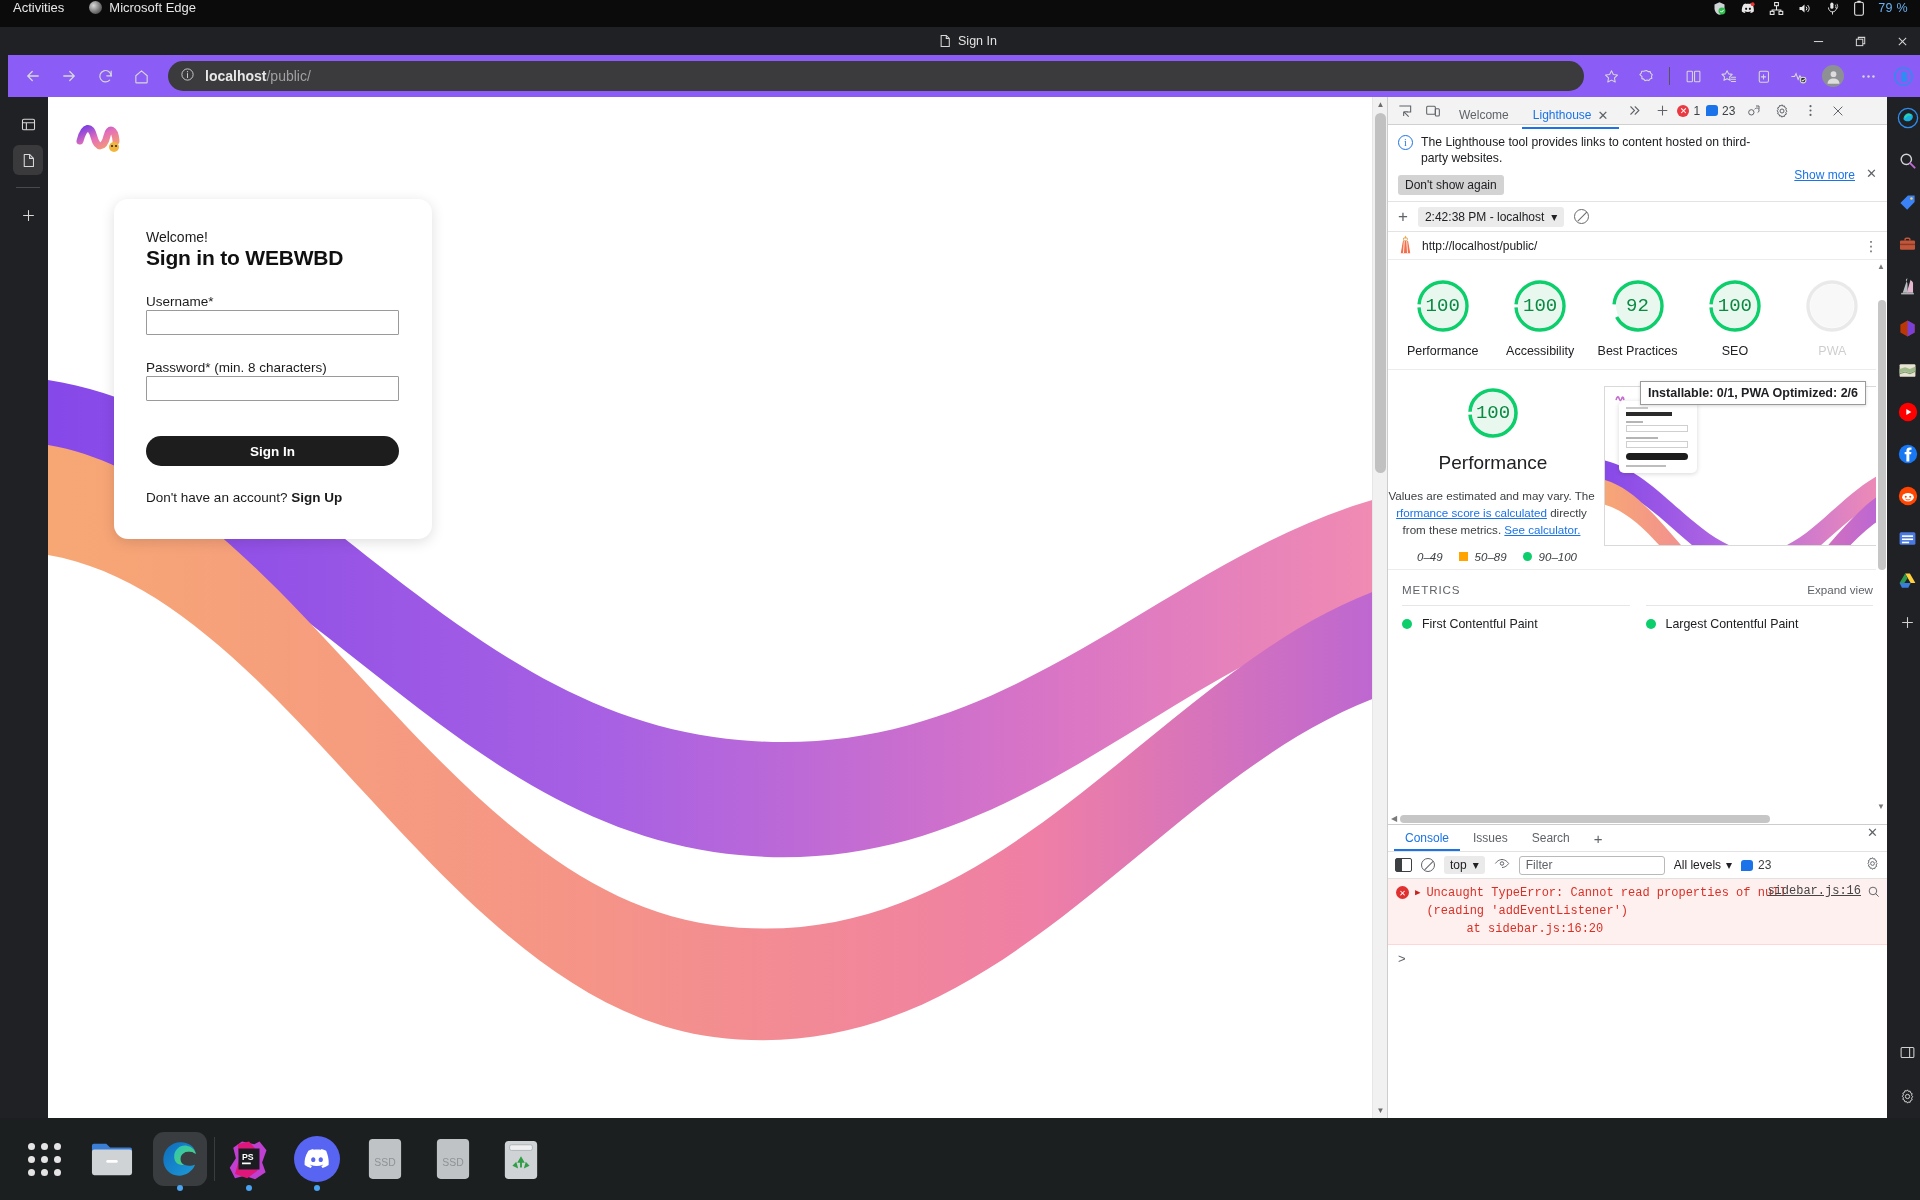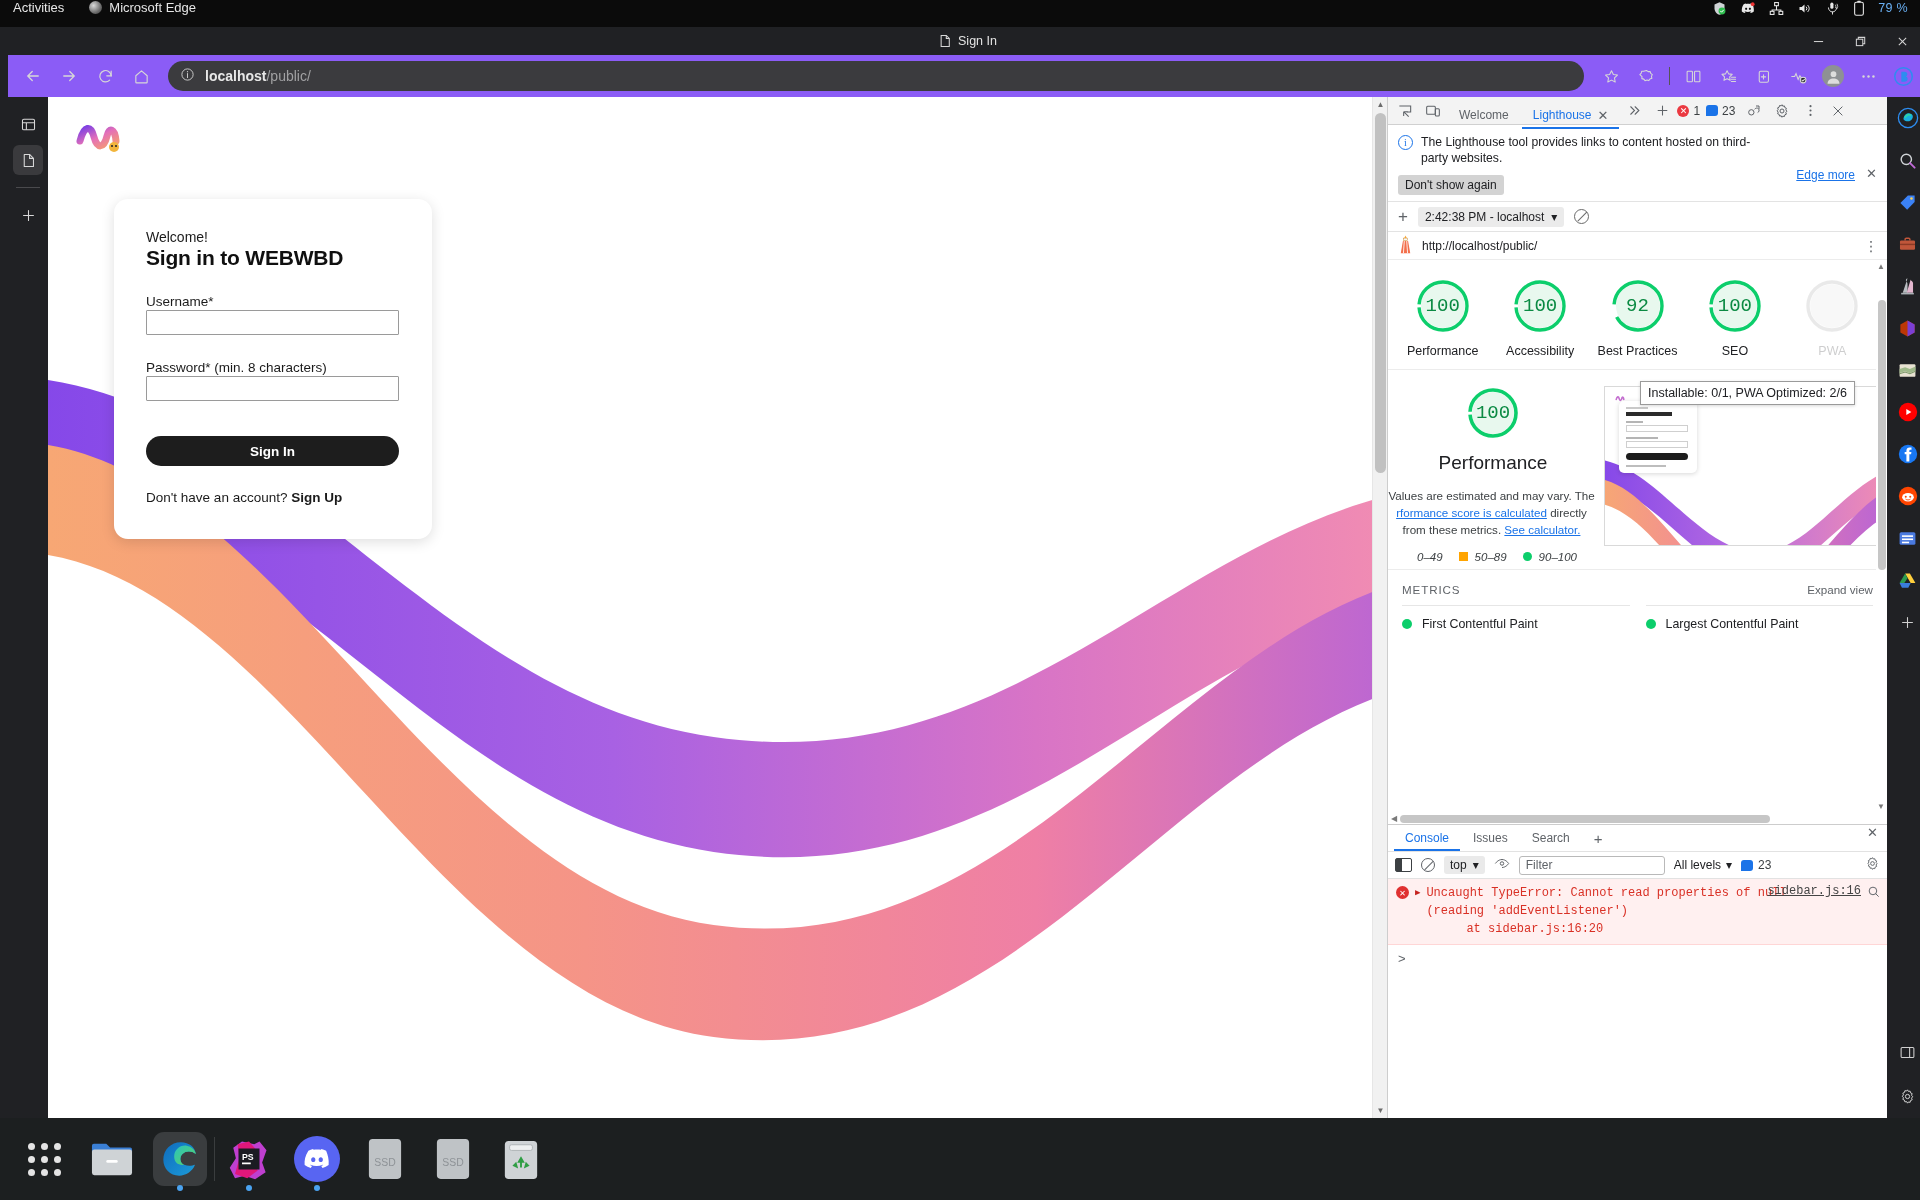--- a/index.html
+++ b/index.html
@@ -200,20 +200,21 @@
     position: absolute; inset: 0; display: flex; align-items: center; justify-content: center;
     font-size: 19px; color: #0b8a43; font-family: "Liberation Mono", monospace;
   }
   .g-lab { margin-top: 9px; font-size: 12.5px; color: #202124; text-align: center; line-height: 1.28; }
   .g-faded { opacity: .22; }
 
   #tooltip-pwa {
     position: absolute; left: 252px; top: 149px; background: #fff; border: 1px solid #9a9a9a;
     font-size: 12.5px; color: #202124; padding: 4px 7px; white-space: nowrap; z-index: 40;
     box-shadow: 0 1px 3px rgba(0,0,0,.16);
+    font-weight: bold;
   }
 
   #perf-sec { border-top: 1px solid #ececec; padding: 16px 0 6px 0; display: flex; }
   #perf-left { width: 210px; display: flex; flex-direction: column; align-items: center; }
   .p-ring { position: relative; width: 54px; height: 54px; }
   .p-num { position: absolute; inset: 0; display: flex; align-items: center; justify-content: center;
            font-size: 19px; color: #0b8a43; font-family: "Liberation Mono", monospace; }
   .p-title { margin-top: 12px; font-size: 19px; color: #202124; }
   .p-desc { margin-top: 14px; font-size: 11.6px; color: #3c4043; text-align: center; line-height: 1.45; width: 215px; margin-left: -3px;}
   .p-desc a { color: #1a73e8; text-decoration: underline; }
@@ -643,21 +644,21 @@
               <path d="M5 5l14 14M19 5L5 19"></path>
             </svg>
         </div>
       </div>
 
       <div id="dt-banner">
         <div class="ban-row">
           <span class="ban-i">i</span>
           <span class="ban-txt">The Lighthouse tool provides links to content hosted on third-party websites.</span>
         </div>
-        <a class="ban-more">Edge more</a>
+        <a class="ban-more">Show more</a>
         <span class="ban-x">✕</span>
         <span class="ban-btn">Don't show again</span>
       </div>
 
       <div id="dt-runbar">
         <span class="run-plus">+</span>
         <span class="run-sel">
           <span>2:42:38 PM - localhost</span>
           <span>▾</span>
         </span>

